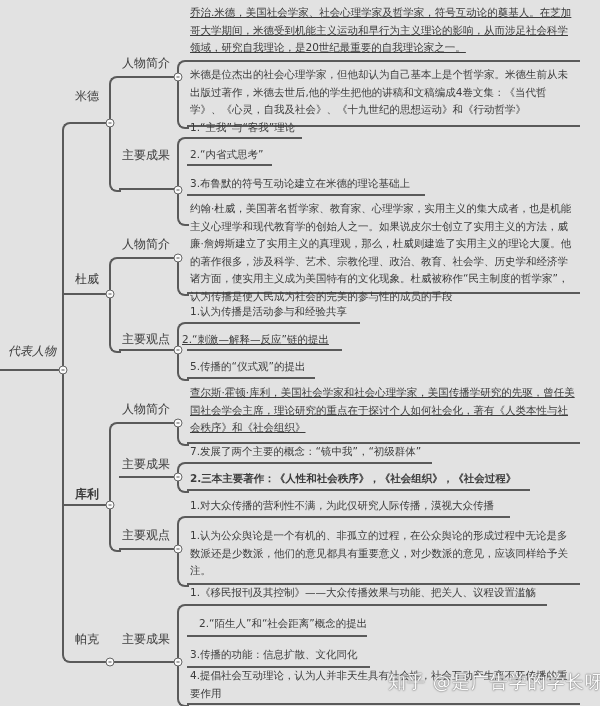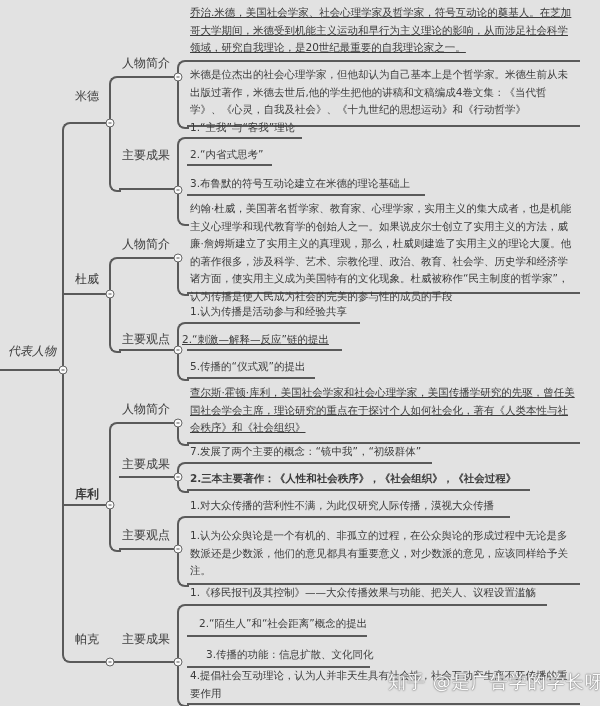--- a/index.html
+++ b/index.html
@@ -133,16 +133,16 @@
 <div class="lbl" style="left:122px; top:631px;">主要成果</div>
 <div class="dot" style="left:178px; top:662px;"></div>
 <div class="corner c-tl" style="left:177px; top:604px; width:10px; height:58px;"></div>
 <div class="corner c-bl" style="left:177px; top:661px; width:10px; height:44px;"></div>
 <div class="ln h" style="left:187px; top:604px; width:360px;"></div>
 <div class="ln h" style="left:187px; top:635px; width:180px;"></div>
 <div class="ln h" style="left:187px; top:666px; width:183px;"></div>
 <div class="ln h" style="left:187px; top:703px; width:393px;"></div>
 <div class="txt" style="left:190px; top:584px;">1.《移民报刊及其控制》——大众传播效果与功能、把关人、议程设置滥觞</div>
 <div class="txt" style="left:190px; top:615px;margin-left:9px;">2.“陌生人”和“社会距离”概念的提出</div>
-<div class="txt" style="left:190px; top:646px;margin-left:16px;">3.传播的功能：信息扩散、文化同化</div>
+<div class="txt" style="left:190px; top:646px;">3.传播的功能：信息扩散、文化同化</div>
 <div class="txt" style="left:190px; top:667px; width:385px;">4.提倡社会互动理论，认为人并非天生具有社会性，社会互动产生离不开传播的重要作用</div>
 
 <div class="watermark">知乎 @是广告学的学长呀</div>
 
 </body></html>

